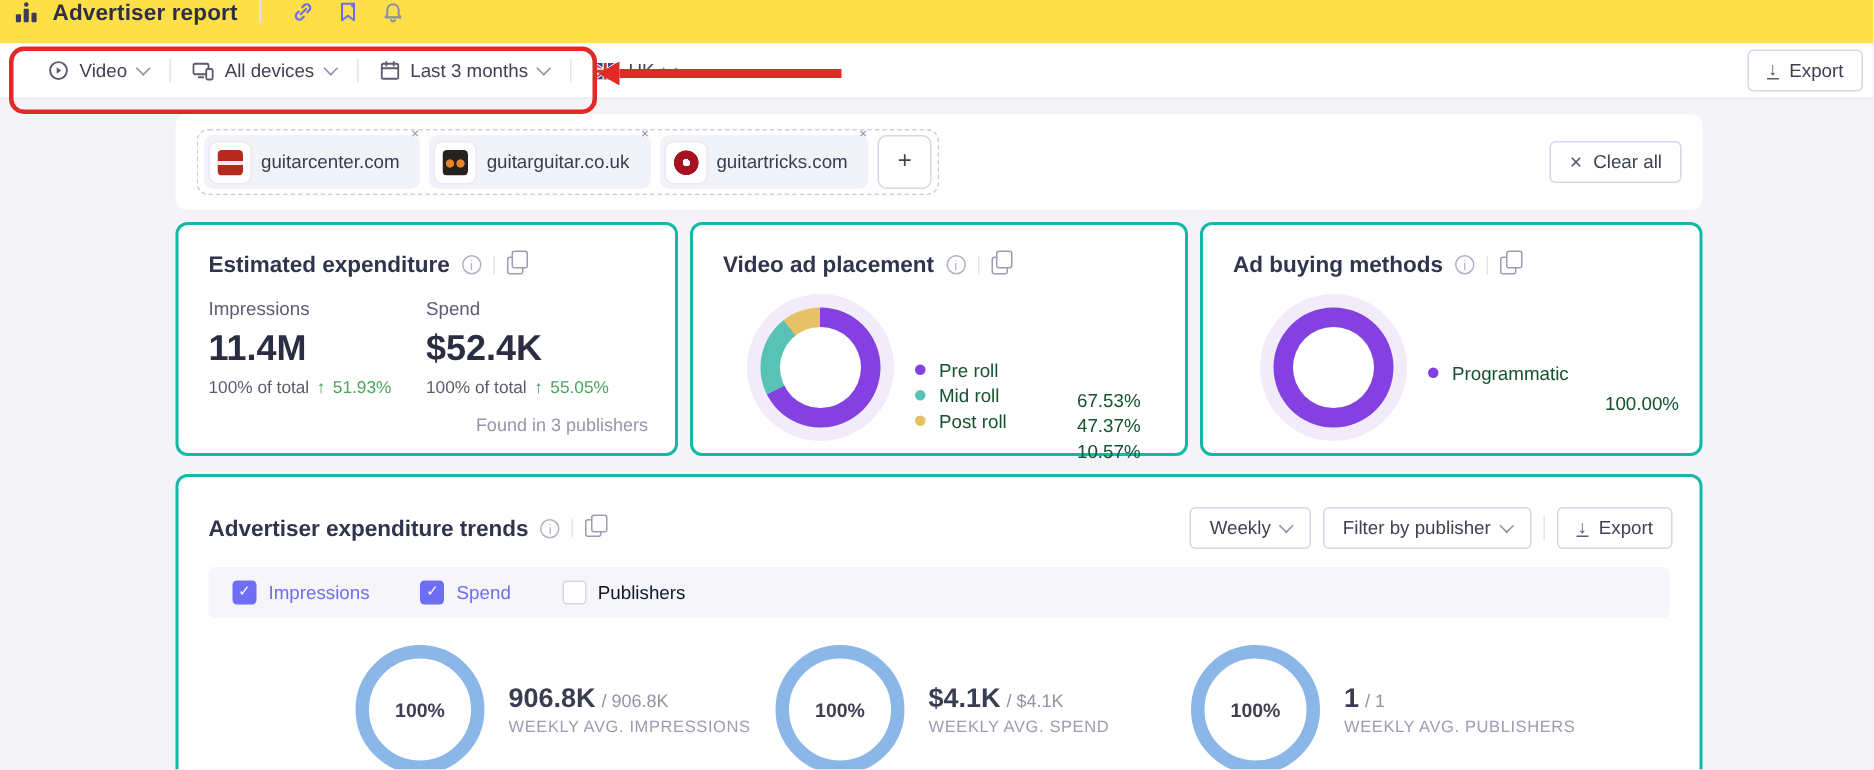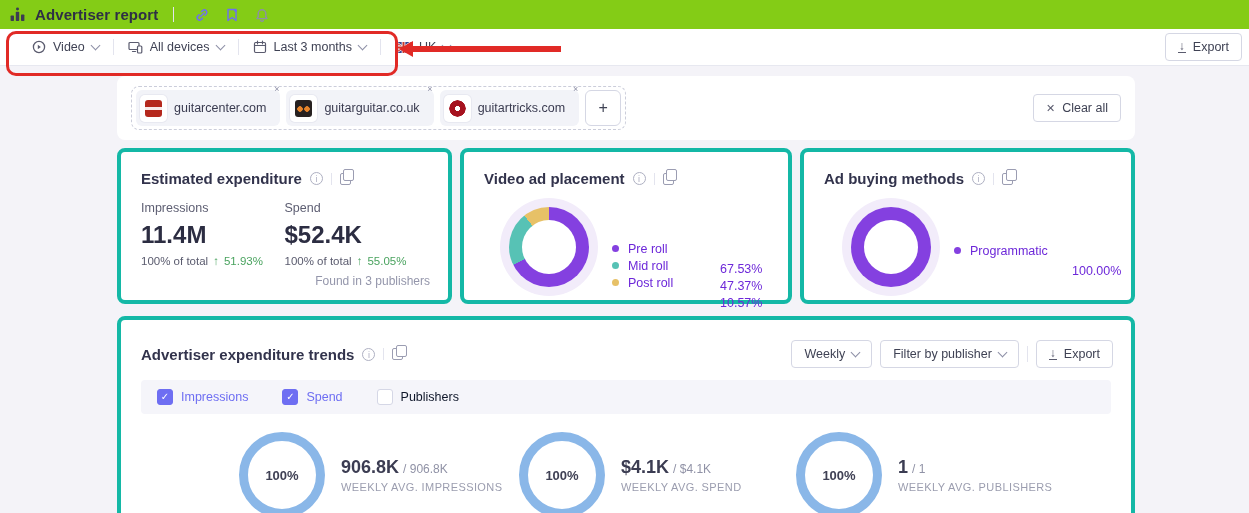--- a/index.html
+++ b/index.html
@@ -1,19 +1,19 @@
 <!DOCTYPE html>
 <html><head>
 <meta charset="utf-8">
 <style>
   html,body{margin:0;padding:0;background:#f4f3f8;font-family:"Liberation Sans",sans-serif;}
   #app{position:relative;width:1249px;height:513px;overflow:hidden;background:#f4f3f8;color:#3f4254;}
 
   
-  .topbar{position:absolute;left:0;top:0;width:100%;height:29px;background:#84cc16;display:flex;align-items:center;padding-left:9px;box-sizing:border-box;}
+  .topbar{position:absolute;left:0;top:0;width:100%;height:29px;background:#fde047;display:flex;padding-left:9px;box-sizing:border-box;}
   .app-icon{width:17px;height:17px;margin-right:9px;display:inline-flex;}
   .page-title{font-size:15px;font-weight:700;color:#2e2f45;letter-spacing:.1px;}
   .topbar-sep{width:1px;height:15px;background:#e3e4ee;margin:0 13px 0 15px;}
   .tb-icon{width:16px;height:16px;margin:0 7px;display:inline-flex;cursor:pointer;}
 
   
   .filterbar{position:absolute;left:0;top:29px;width:100%;height:37px;background:#fff;border-bottom:1px solid #e7e8f0;display:flex;align-items:center;box-sizing:border-box;padding:0 10px;}
   .filter-group{display:flex;align-items:center;height:100%;margin-left:8px;}
   .filter-btn{display:flex;align-items:center;gap:7px;font-size:12.5px;color:#3f4254;padding:0 14px;cursor:pointer;white-space:nowrap;}
   .f-sep{width:1px;height:16px;background:#e3e4ee;}
@@ -40,21 +40,21 @@
   .fav-gg{background:#272120;background-image:radial-gradient(circle 2.5px at 5px 9px,#e8852b 0 2.5px,transparent 3px),radial-gradient(circle 2.5px at 12px 9px,#e8852b 0 2.5px,transparent 3px);}
   .fav-gt{border-radius:50%;background:radial-gradient(circle at center,#fff 0 2.5px,#a6121f 2.5px 8px,transparent 8.5px);}
   .chip-label{font-size:12.5px;color:#3a3b50;}
   .chip-x{position:absolute;top:-6px;right:1px;font-size:9px;color:#8d8fa6;cursor:pointer;}
   .plus-btn{width:36px;height:36px;background:#fff;border:1px solid #d5d7e4;border-radius:6px;font-size:16px;color:#3f4254;display:flex;align-items:center;justify-content:center;cursor:pointer;box-sizing:border-box;}
   .compare-btn{display:inline-flex;align-items:center;gap:7px;background:#6e6ef2;border:none;border-radius:6px;color:#fff;font-size:12.5px;height:28px;padding:0 14px;margin-left:12px;cursor:pointer;}
   .clear-btn{margin-left:auto;}
   .x-glyph{font-size:11px;color:#5a5b6e;}
 
   
-  .card{border:4px solid #14b8a6;}
+  .card{border:2px solid #14b8a6;}
   .card1{left:117px;top:82px;width:335px;height:156px;}
   .card2{left:460px;top:82px;width:332px;height:156px;}
   .card3{left:800px;top:82px;width:335px;height:156px;}
   .card-head{display:flex;align-items:center;gap:8px;padding:18px 20px 0;}
   .card-title{font-size:15px;font-weight:700;color:#32334c;}
   .info{width:13px;height:13px;border:1px solid #aeb0c2;border-radius:50%;color:#aeb0c2;font-size:9px;line-height:13px;text-align:center;display:inline-block;cursor:pointer;box-sizing:border-box;}
   .mini-sep{width:1px;height:12px;background:#e3e4ee;}
   .copy{width:9px;height:10px;border:1.3px solid #9b9db2;border-radius:2px;position:relative;display:inline-block;cursor:pointer;}
   .copy::before{content:"";position:absolute;left:2.5px;top:-4.5px;width:9px;height:10px;border:1.3px solid #9b9db2;border-radius:2px;background:#fff;}
   .exp-cols{display:flex;padding:0 20px;margin-top:14px;}
@@ -64,21 +64,21 @@
   .metric-sub{font-size:11.5px;color:#5a5b6e;margin-top:6px;display:flex;gap:5px;align-items:center;}
   .green{color:#4aa35f;}
   .footnote{position:absolute;right:18px;bottom:12px;font-size:12px;color:#9496ab;}
 
   
   .donut-halo{position:absolute;border-radius:50%;background:#f2ecfa;display:flex;align-items:center;justify-content:center;}
   .c2-halo{left:36px;top:46px;width:98px;height:98px;}
   .c3-halo{left:38px;top:46px;width:98px;height:98px;}
   .donut{width:80px;height:80px;border-radius:50%;position:relative;}
   .donut-hole{position:absolute;left:13px;top:13px;width:54px;height:54px;border-radius:50%;background:#fff;}
-  .legend{position:absolute;font-size:12.5px;color:#6d28d9;}
+  .legend{position:absolute;font-size:12.5px;color:#14532d;}
   .c2-legend{left:148px;top:88px;width:160px;}
   .c3-legend{left:150px;top:90px;width:170px;}
   .legend-row{display:flex;align-items:center;height:17px;}
   .dot{width:7px;height:7px;border-radius:50%;margin-right:9px;flex:none;}
   .legend-label{flex:1;}
   .legend-val{width:52px;text-align:left;margin-top:40px;}
 
   
   .trends{left:117px;top:250px;width:1018px;height:300px;}
   .trends-head{display:flex;align-items:center;gap:8px;padding:20px 18px 0 20px;}

